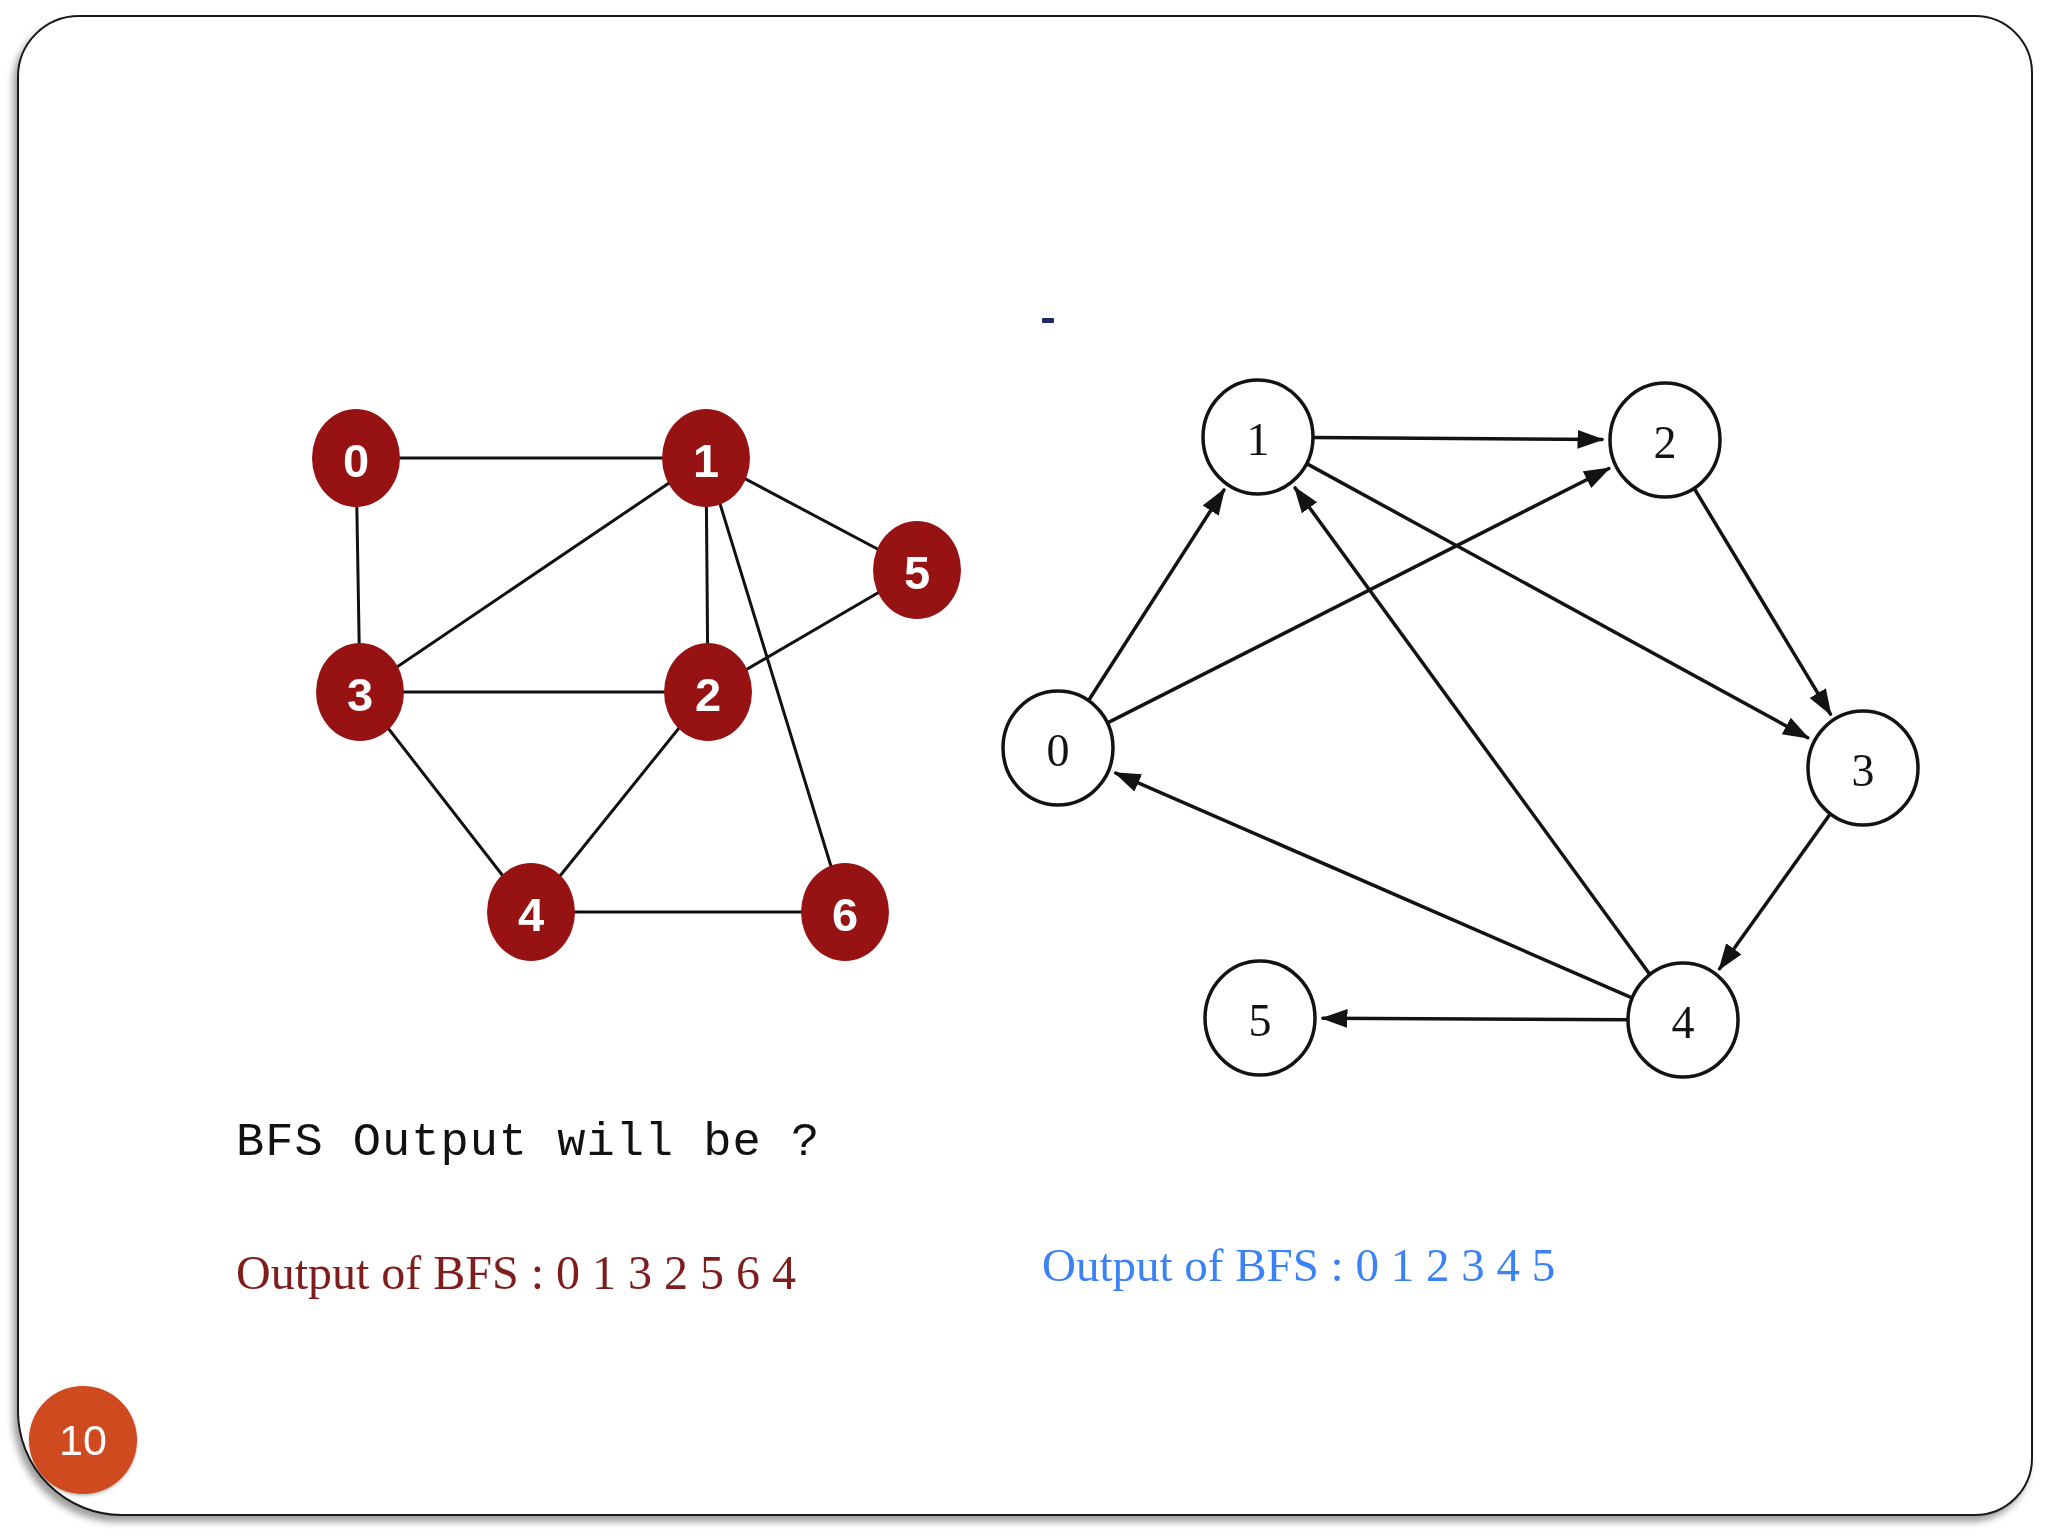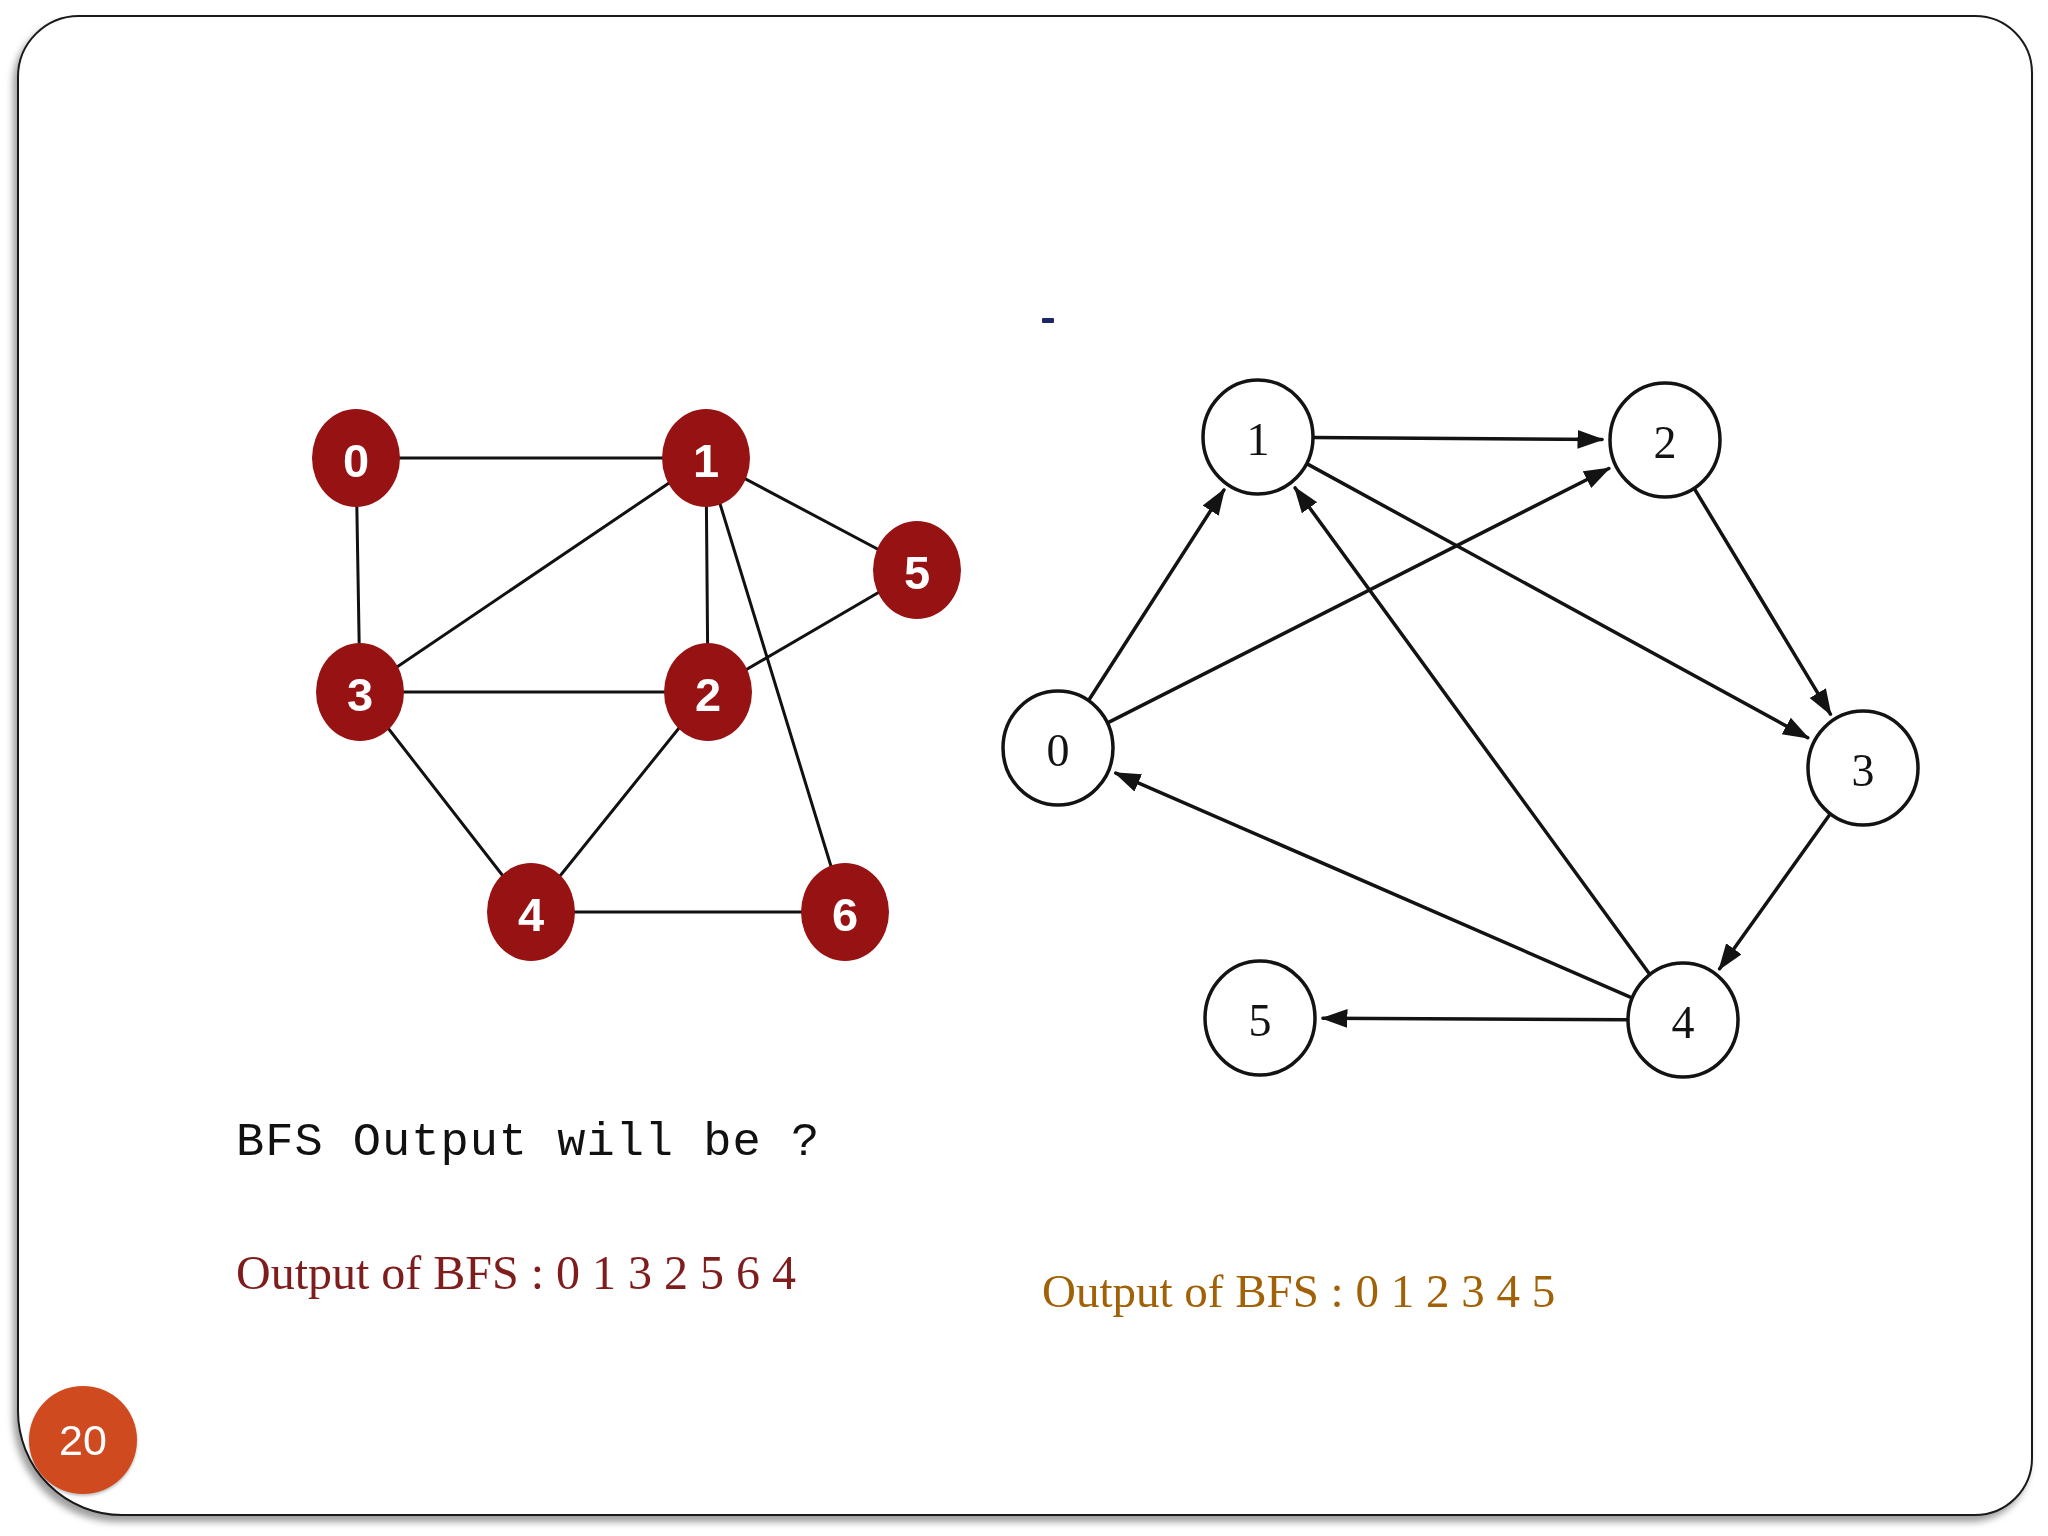--- a/index.html
+++ b/index.html
@@ -17,22 +17,22 @@
     position:absolute;left:236px;top:1116px;
     font-family:Liberation Mono, monospace;font-size:47px;color:#111111;
     letter-spacing:1px;white-space:nowrap;
   }
   .answer-left{
     position:absolute;left:236px;top:1245px;
     font-family:"Liberation Serif",serif;font-size:48px;color:#7f1d1d;
     white-space:nowrap;
   }
   .answer-right{
-    position:absolute;left:1042px;top:1264px;
-    font-family:"Liberation Serif",serif;font-size:47px;color:#a16207;
+    position:absolute;left:1042px;top:1238px;
+    font-family:"Liberation Serif",serif;font-size:47px;color:#3b82f6;
     white-space:nowrap;
   }
   .dash-mark{
     position:absolute;left:1042px;top:318px;width:12px;height:5px;
     background:#1e2663;border-radius:1px;
   }
   .page-badge{
     position:absolute;left:29px;top:1386px;width:108px;height:108px;
     border-radius:50%;display:flex;align-items:center;justify-content:center;
     color:#ffffff;font-size:43px;font-family:"Liberation Sans",sans-serif;
@@ -104,14 +104,14 @@
 
 <div class="dash-mark" style="background: rgb(30, 38, 99);"></div>
 
 <div class="question-text">BFS Output will be ?</div>
 
 <div class="answer-left">Output of BFS : 0 1 3 2 5 6 4</div>
 
 <div class="answer-right">Output of BFS : 0 1 2 3 4 5</div>
 
 <div class="page-badge" style="background: rgb(208, 74, 31);">
-  <span>20</span>
+  <span>10</span>
 </div>
 
 </body></html>

